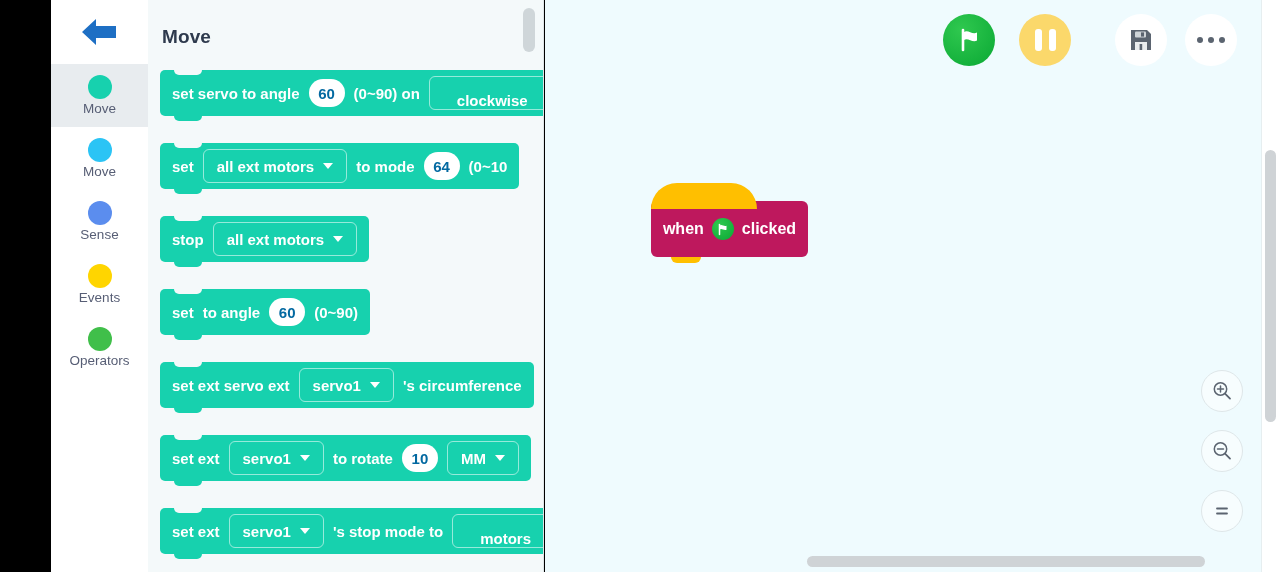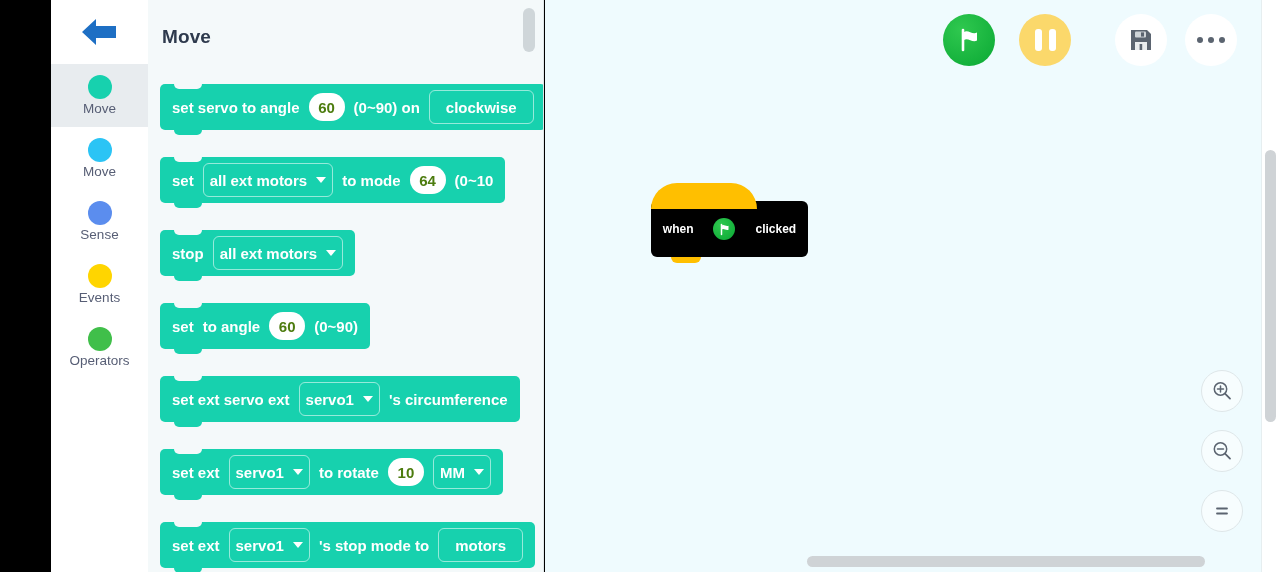--- a/index.html
+++ b/index.html
@@ -39,21 +39,21 @@
   }
   .palette-title {
     position: absolute; left: 14px; top: 26px;
     font-size: 19px; font-weight: bold; color: #2e3a4d;
     letter-spacing: .1px;
   }
   .blocks { position: absolute; left: 0; top: 68px; width: 396px; }
 
   
   .block {
-    position: relative; margin: 16px 0 27px 12px;
+    position: relative; margin: 2px 0 27px 12px;
     height: 46px; background: #17d1ae;
     display: flex; align-items: center;
     padding: 0 12px; gap: 9px;
     width: max-content; min-width: 120px;
     border-radius: 5px;
     color: #ffffff; font-size: 15px; font-weight: bold;
     white-space: nowrap;
   }
   
   .block::before {
@@ -63,32 +63,32 @@
   }
   
   .block::after {
     content: ""; position: absolute; left: 14px; top: 46px;
     width: 28px; height: 5px; background: #17d1ae;
     border-radius: 0 0 6px 6px;
   }
 
   .btxt { color: #fff; font-weight: bold; font-size: 15px; }
   .bnum {
-    background: #ffffff; color: #4d7c0f;
+    background: #ffffff; color: #0369a1;
     border-radius: 16px; min-width: 36px; height: 28px;
     display: inline-flex; align-items: center; justify-content: center;
     padding: 0 9px; font-size: 15px; font-weight: bold;
   }
   .bdrop {
     border: 1.5px solid rgba(255,255,255,.55);
     border-radius: 6px; height: 34px;
     display: inline-flex; align-items: center; gap: 9px;
-    padding: 0 6px; color: #fff; font-size: 15px; font-weight: bold;
-  }
-  .bdrop.plain { padding: 0 16px; }
+    padding: 0 13px; color: #fff; font-size: 15px; font-weight: bold;
+  }
+  .bdrop.plain { padding: 0 27px; align-items: flex-end; }
   .caret { width: 0; height: 0; border-left: 5.5px solid transparent;
            border-right: 5.5px solid transparent; border-top: 6px solid #ffffff; }
 
   
   .pal-scroll {
     position: absolute; right: 8px; top: 8px; width: 12px; height: 44px;
     background: #cfd6d9; border-radius: 6px;
   }
 
   
@@ -104,23 +104,23 @@
   .tbtn.pause { background: #fbd86b; margin-right: 44px; }
   .tbtn.save { background: #ffffff; margin-right: 18px; }
   .tbtn.more { background: #ffffff; }
   .dots { display: flex; gap: 5px; }
   .dots i { width: 6px; height: 6px; border-radius: 50%; background: #5b6470; display: block; }
   .pbar { width: 7px; height: 22px; border-radius: 3px; background: #fff; }
 
   
   .hat {
     position: absolute; left: 106px; top: 201px; width: 157px; height: 56px;
-    background: #000000; border-radius: 6px;
-    display: flex; align-items: center; justify-content: center; gap: 20px;
-    color: #fff; font-size: 12px; font-weight: bold;
+    background: #be185d; border-radius: 6px;
+    display: flex; align-items: center; justify-content: center; gap: 8px;
+    color: #fff; font-size: 16px; font-weight: bold;
   }
   .hat-dome {
     position: absolute; left: 0; top: -18px; width: 106px; height: 26px;
     background: #ffbf00; border-radius: 54px 54px 0 0;
   }
   .hat::after {
     content: ""; position: absolute; left: 20px; top: 56px;
     width: 30px; height: 6px; background: #ffbf00; border-radius: 0 0 7px 7px;
   }
   .hat-flag {

